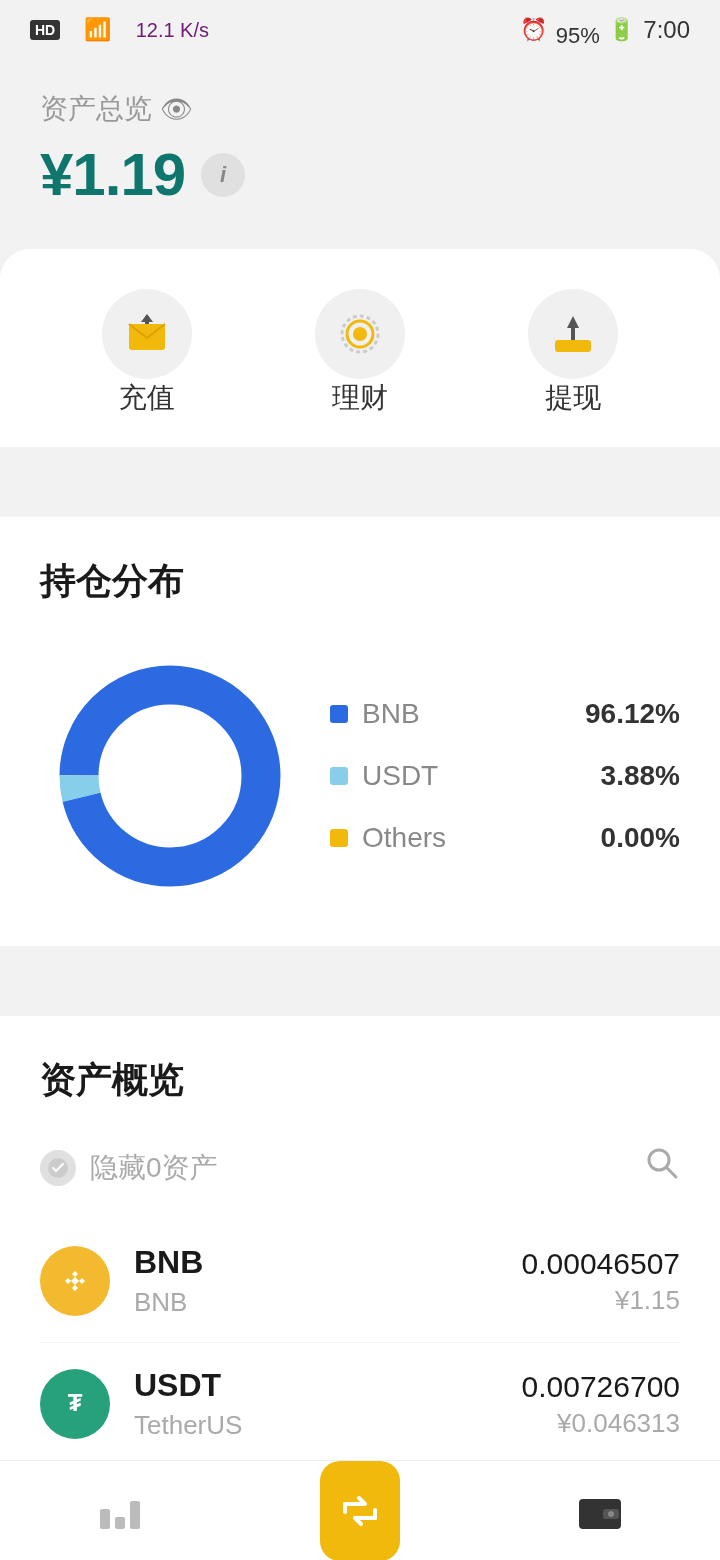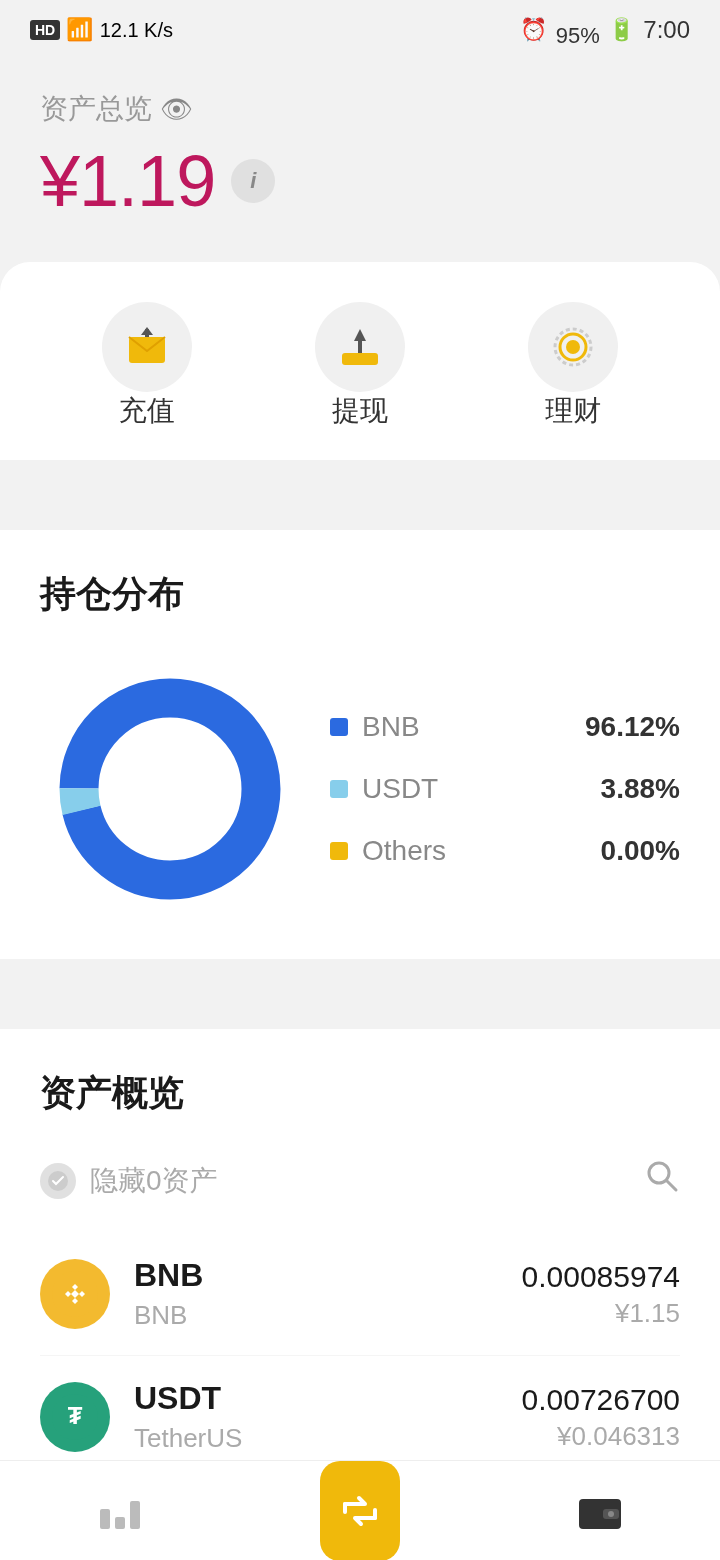--- a/index.html
+++ b/index.html
@@ -17,21 +17,21 @@
       display: flex;
       justify-content: space-between;
       align-items: center;
       padding: 10px 30px;
       background: #f2f2f2;
       height: 60px;
     }
     .status-left {
       display: flex;
       align-items: center;
-      gap: 6px;
+      gap: 24px;
       font-size: 22px;
       color: #333;
     }
     .status-right {
       display: flex;
       align-items: center;
       gap: 8px;
       font-size: 22px;
       color: #333;
     }
@@ -62,23 +62,23 @@
     .eye-icon {
       color: #888;
       font-size: 26px;
     }
     .total-amount {
       display: flex;
       align-items: center;
       gap: 16px;
     }
     .amount-text {
-      font-size: 72px;
-      font-weight: 400;
-      color: #be185d;
+      font-size: 60px;
+      font-weight: 700;
+      color: #0f766e;
       letter-spacing: -1px;
     }
     .info-btn {
       width: 44px;
       height: 44px;
       border-radius: 50%;
       background: #e0e0e0;
       display: flex;
       align-items: center;
       justify-content: center;
@@ -296,21 +296,21 @@
       height: 260px;
     }
   </style>
 </head>
 <body>
 
 <div class="status-bar">
   <div class="status-left">
     <span class="hd-badge">HD</span>
     <span>📶</span>
-    <span style="font-size:20px;color:#000000;">12.1 K/s</span>
+    <span style="font-size:20px;color:#701a75;">12.1 K/s</span>
   </div>
   <div class="status-right">
     <span>⏰</span>
     <span style="font-size:22px;margin-top:12px;">95%</span>
     <span>🔋</span>
     <span style="font-size:24px;font-weight:500;">7:00</span>
   </div>
 </div>
 
 <div class="header-section">
@@ -340,40 +340,40 @@
           <rect x="20" y="4" width="4" height="8" fill="#555"></rect>
         </svg>
       </div>
       <span class="action-label">充值</span>
     </div>
 
     <div class="action-item">
       <div class="action-icon-circle">
 
         <svg width="44" height="44" viewBox="0 0 44 44">
-
-          <rect x="4" y="28" width="36" height="12" rx="3" fill="#f0b90b"></rect>
-
-          <polygon points="22,4 16,16 28,16" fill="#555"></polygon>
-          <rect x="20" y="14" width="4" height="14" fill="#555"></rect>
-        </svg>
-      </div>
-      <span class="action-label">提现</span>
-    </div>
-
-    <div class="action-item">
-      <div class="action-icon-circle">
-
-        <svg width="44" height="44" viewBox="0 0 44 44">
           <circle cx="22" cy="22" r="18" fill="none" stroke="#ccc" stroke-width="3" stroke-dasharray="4 3"></circle>
           <circle cx="22" cy="22" r="13" fill="none" stroke="#f0b90b" stroke-width="3"></circle>
           <circle cx="22" cy="22" r="7" fill="#f0b90b"></circle>
         </svg>
       </div>
       <span class="action-label">理财</span>
+    </div>
+
+    <div class="action-item">
+      <div class="action-icon-circle">
+
+        <svg width="44" height="44" viewBox="0 0 44 44">
+
+          <rect x="4" y="28" width="36" height="12" rx="3" fill="#f0b90b"></rect>
+
+          <polygon points="22,4 16,16 28,16" fill="#555"></polygon>
+          <rect x="20" y="14" width="4" height="14" fill="#555"></rect>
+        </svg>
+      </div>
+      <span class="action-label">提现</span>
     </div>
 
   </div>
 </div>
 
 <div class="divider"></div>
 
 <div class="holdings-section">
   <div class="section-title">持仓分布</div>
   <div class="chart-legend-row">
@@ -443,21 +443,21 @@
           <polygon points="10,0 7,-3 4,0 7,3"></polygon>
           <polygon points="0,-4 4,0 0,4 -4,0"></polygon>
         </g>
       </svg>
     </div>
     <div class="asset-info">
       <div class="asset-name">BNB</div>
       <div class="asset-subname">BNB</div>
     </div>
     <div class="asset-values">
-      <div class="asset-amount">0.00085974</div>
+      <div class="asset-amount">0.00046507</div>
       <div class="asset-cny">¥1.15</div>
     </div>
   </div>
 
   <div class="asset-list-item">
     <div class="asset-logo usdt-logo">
       <svg width="46" height="46" viewBox="0 0 46 46">
         <rect x="0" y="0" width="46" height="46" rx="23" fill="#26a17b"></rect>
         <text x="23" y="30" text-anchor="middle" fill="white" font-size="24" font-weight="bold">₮</text>
       </svg>

